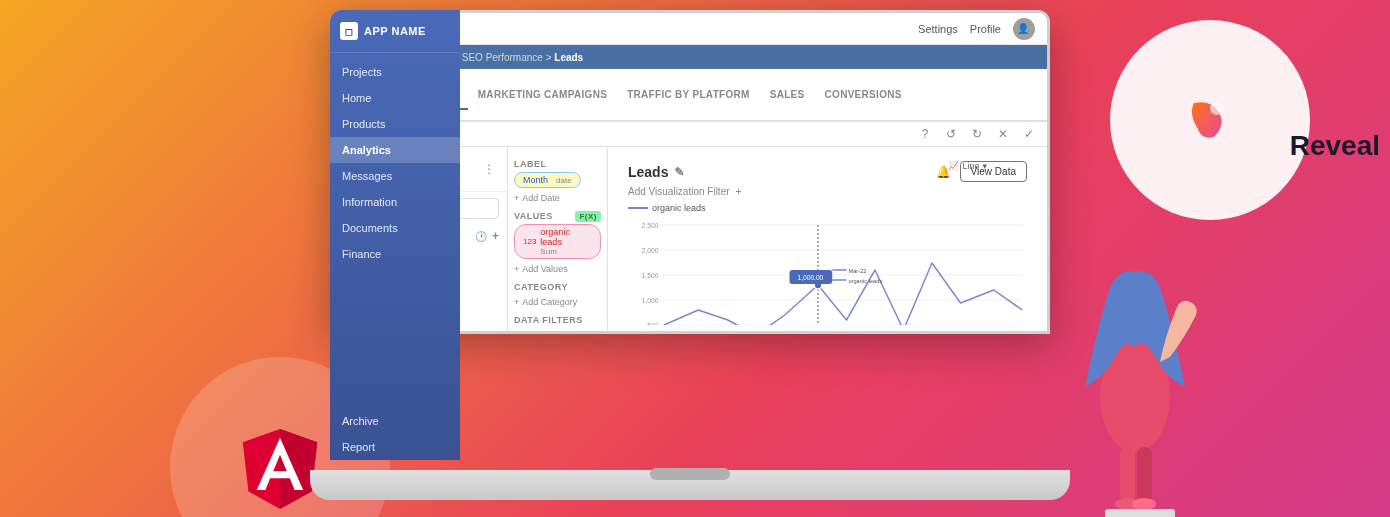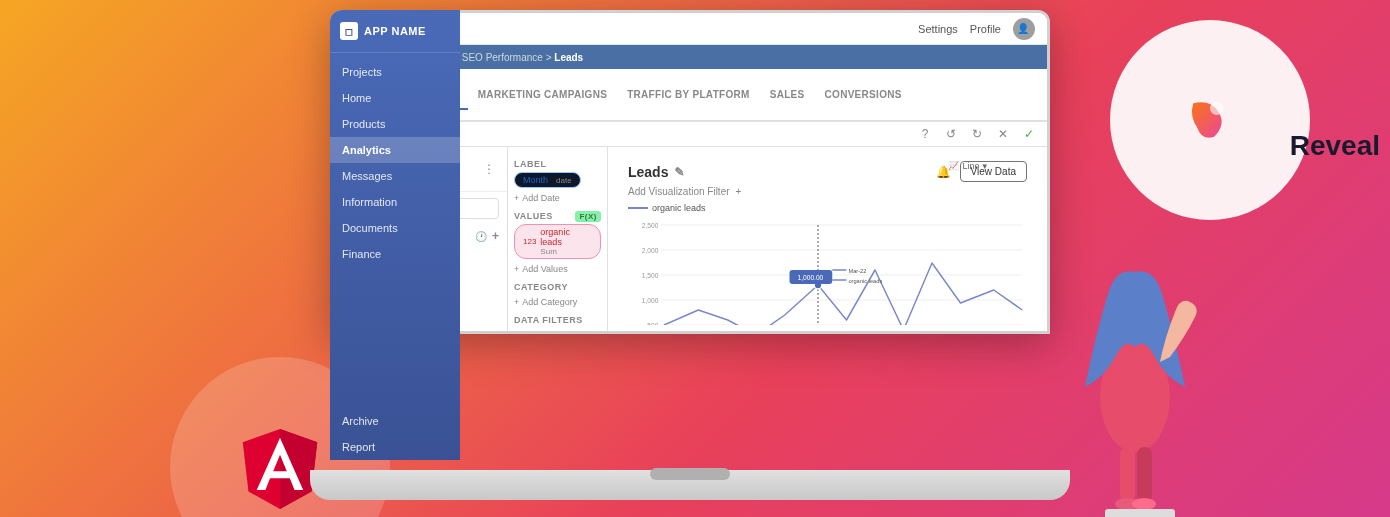--- a/index.html
+++ b/index.html
@@ -403,21 +403,21 @@
     }
     .config-section-label {
       font-size: 9px;
       font-weight: 700;
       color: #888;
       text-transform: uppercase;
       letter-spacing: 0.5px;
       margin: 6px 0 3px;
     }
     .config-chip {
-      background: #0f172a;
+      background: #fef9c3;
       border: 1px solid #90caf9;
       border-radius: 12px;
       padding: 2px 8px;
       font-size: 9px;
       color: #1565c0;
       display: inline-flex;
       align-items: center;
       gap: 4px;
       margin-bottom: 3px;
       position: relative;

